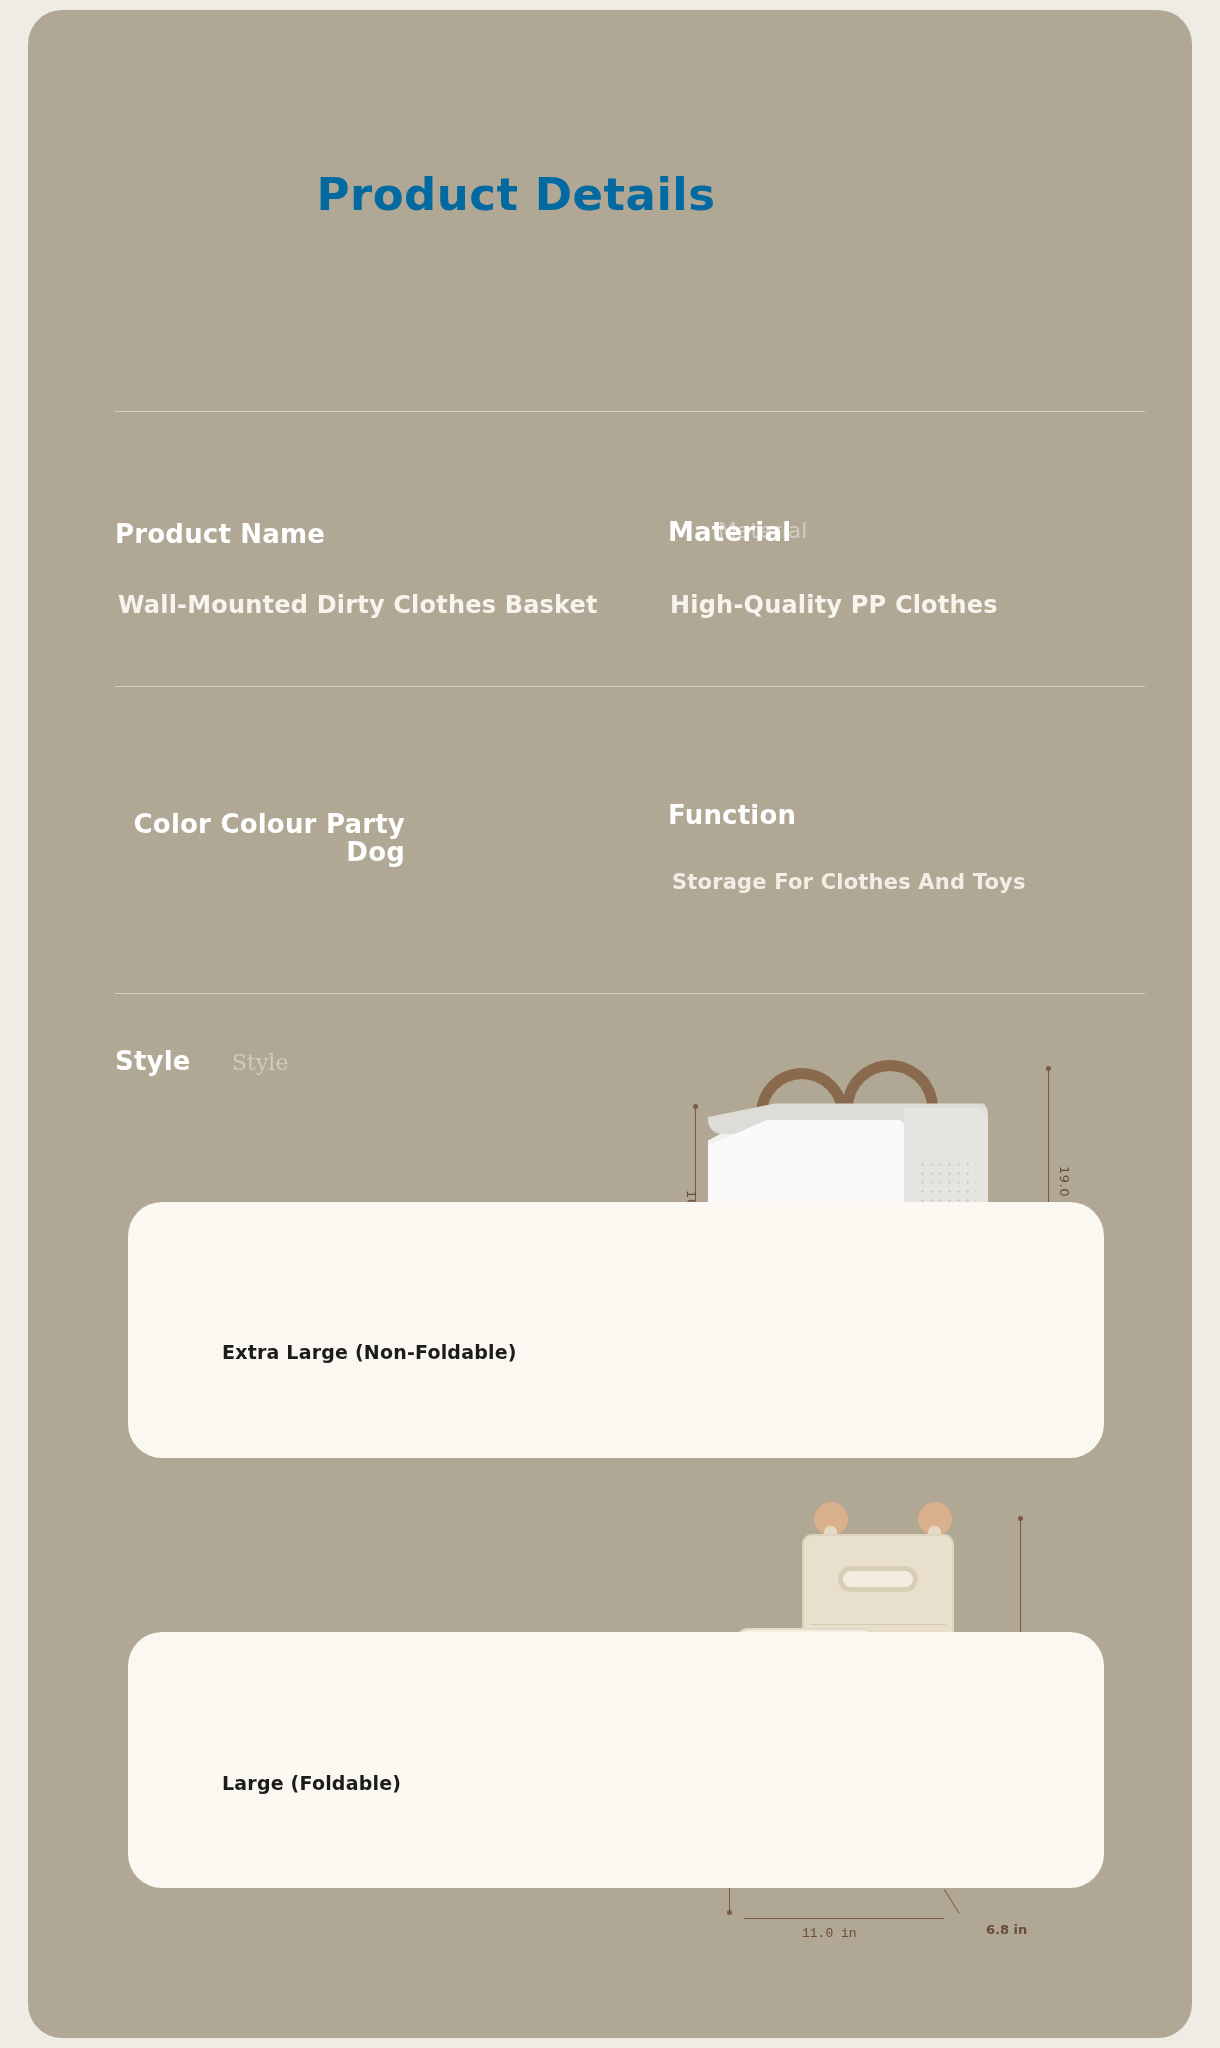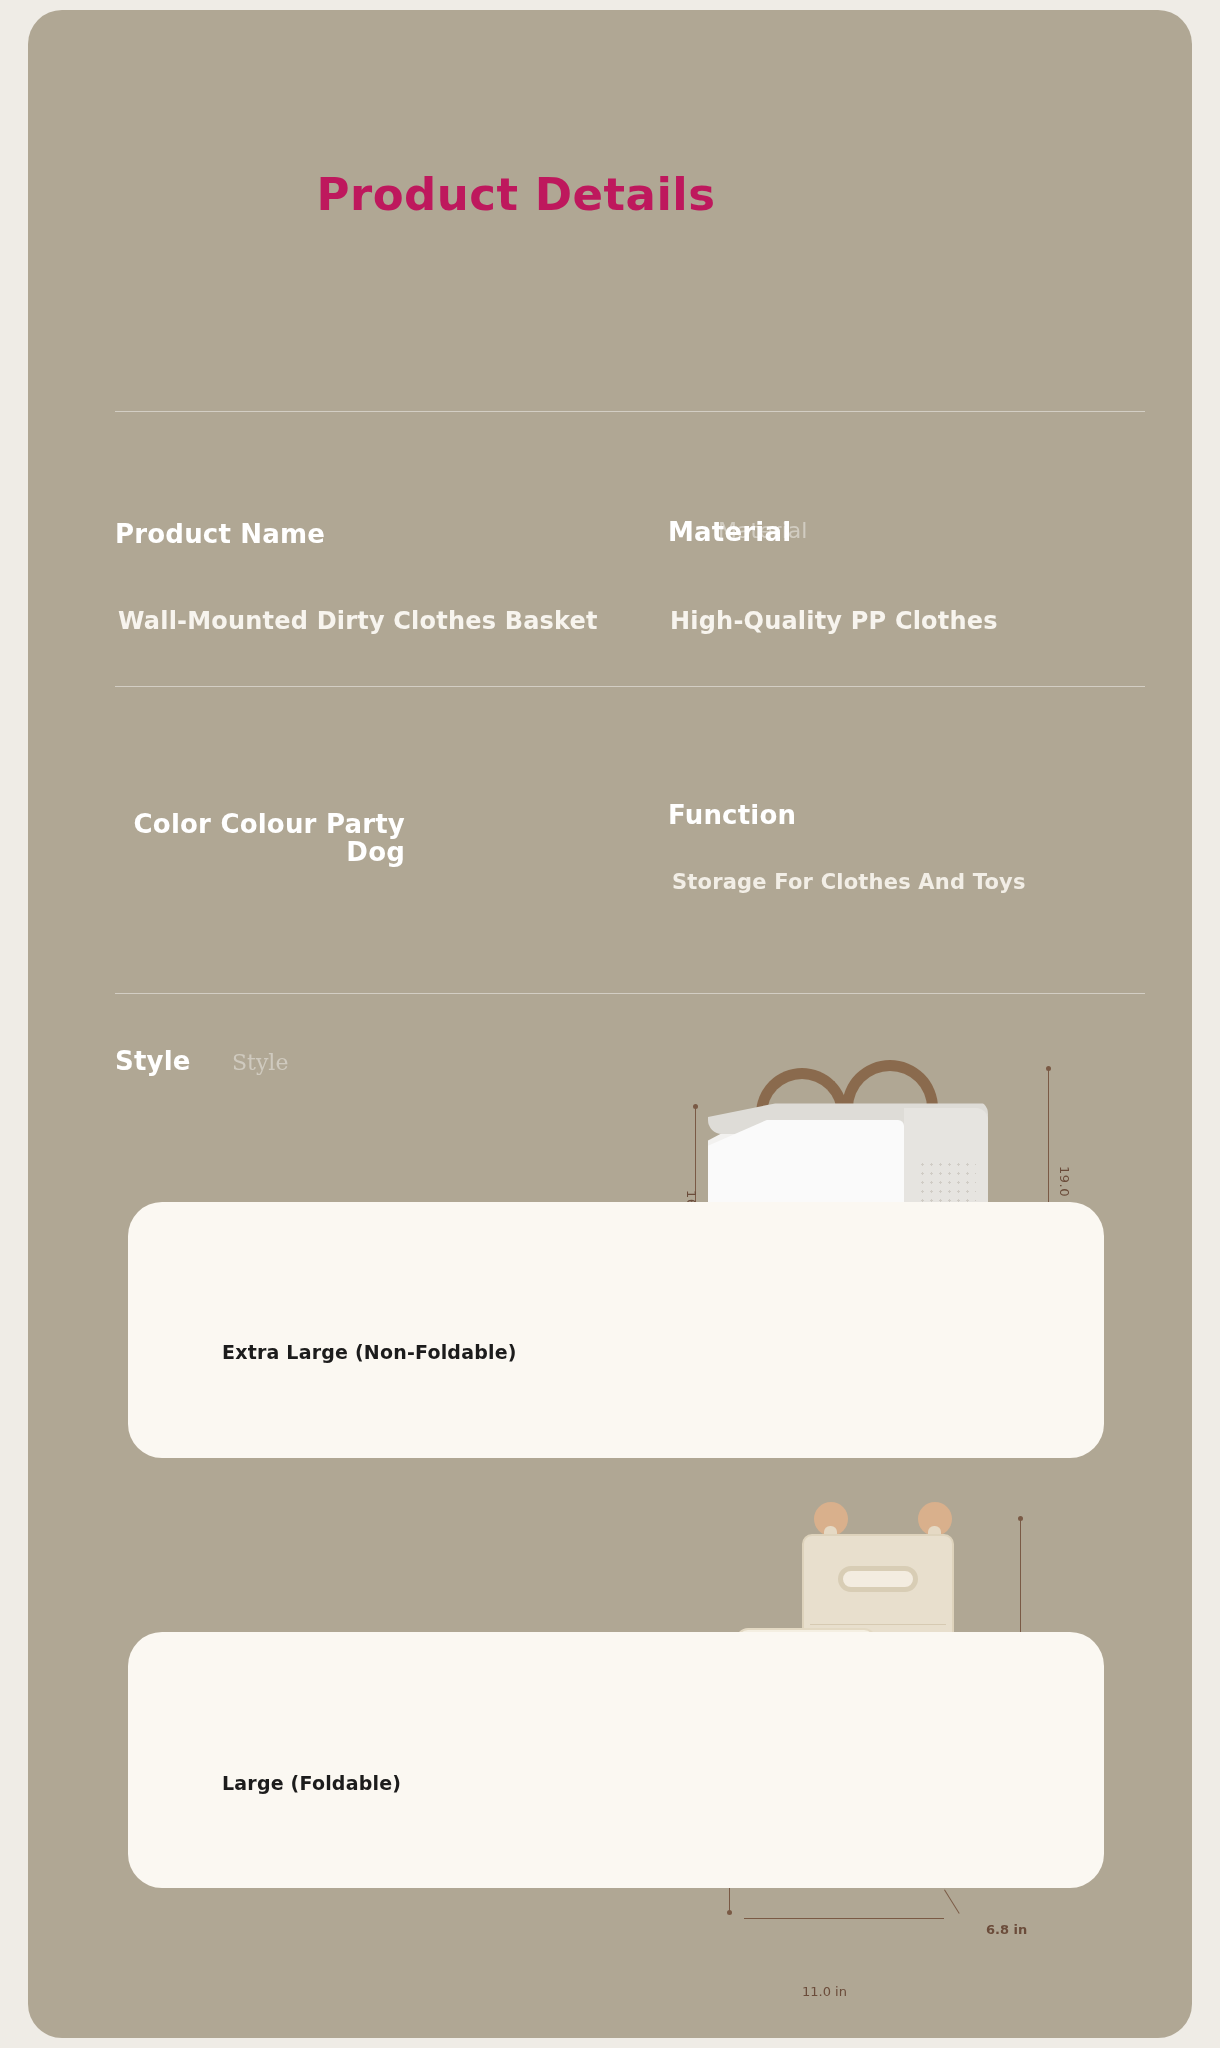--- a/index.html
+++ b/index.html
@@ -26,21 +26,21 @@
     border-radius: 34px;
   }
   .title {
     position: absolute;
     left: 0;
     top: 168px;
     width: 1032px;
     text-align: center;
     font-size: 45px;
     font-weight: bold;
-    color: #be185d;
+    color: #0369a1;
     letter-spacing: 0.5px;
   }
   .divider {
     position: absolute;
     left: 115px;
     width: 1030px;
     height: 1px;
     background: rgba(255,255,255,0.45);
   }
   .div1 { top: 411px; }
@@ -54,21 +54,20 @@
     color: #ffffff;
     letter-spacing: 0.2px;
     text-align: right;
   }
   .val {
     position: absolute;
     font-size: 24px;
     font-weight: bold;
     color: #f7f4ee;
     letter-spacing: 0.2px;
-    margin-top: 16px;
   }
   .val-light {
     position: absolute;
     font-size: 21px;
     font-weight: bold;
     color: #f2eee6;
     letter-spacing: 0.2px;
   }
   .ghost {
     position: absolute;
@@ -376,20 +375,20 @@
   <div class="dot" style="left:727px; top:1642px;"></div>
   <div class="dot" style="left:727px; top:1910px;"></div>
   <div class="dimtxt vert" style="left:718px; top:1716px;">13.5 in</div>
 
   <div class="dimline" style="left:1020px; top:1518px; width:1px; height:366px;"></div>
   <div class="dot" style="left:1018px; top:1516px;"></div>
   <div class="dot" style="left:1018px; top:1882px;"></div>
   <div class="dimtxt vert" style="left:1029px; top:1690px;">18.6 in</div>
 
   <div class="dimline" style="left:744px; top:1918px; width:200px; height:1px;"></div>
-  <div class="dimtxt" style="left:802px; top:1984px;">11.0 in</div>
+  <div class="dimtxt" style="left:802px; top:1926px;font-family:Liberation Mono, monospace;">11.0 in</div>
 
   <div class="dimline" style="left:944px; top:1890px; width:1px; height:28px; transform:rotate(-32deg); transform-origin: top left;"></div>
   <div class="dimtxt" style="left:986px; top:1922px;font-weight:bold;">6.8 in</div>
 
   <div class="panel panel2"></div>
   <div class="panel-label pl2">Large (Foldable)</div>
 </div>
 
 </body></html>

